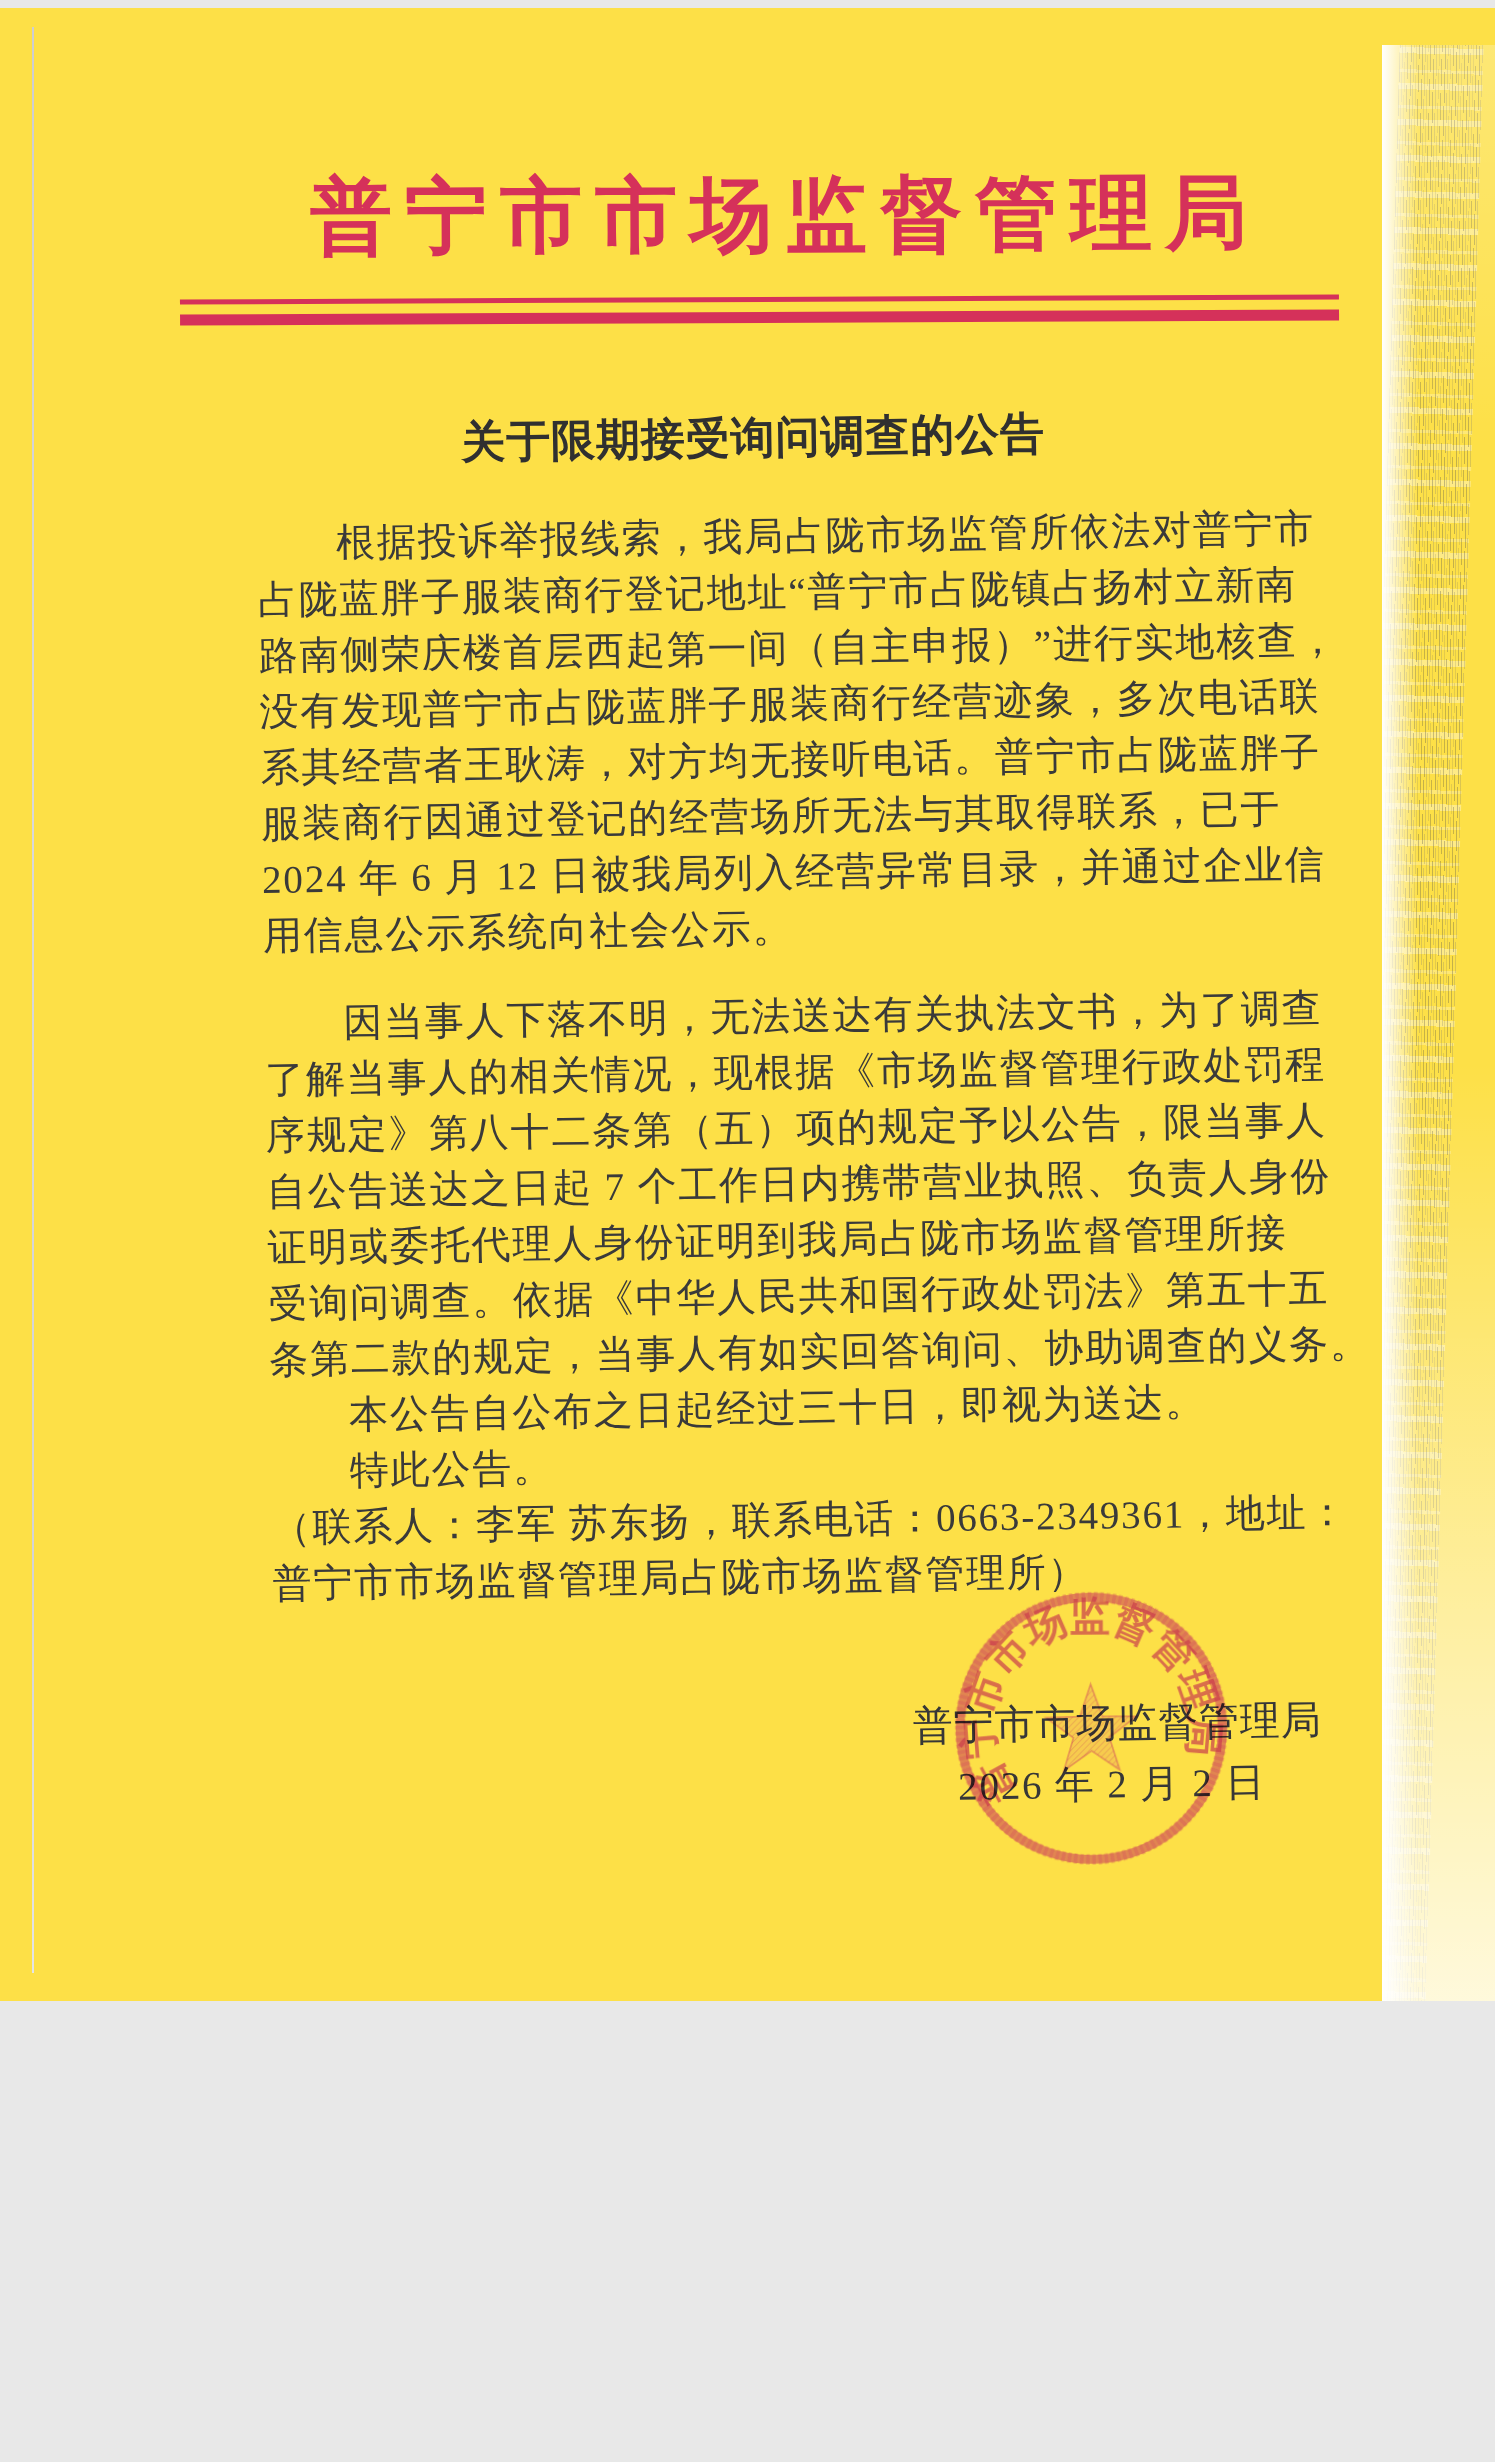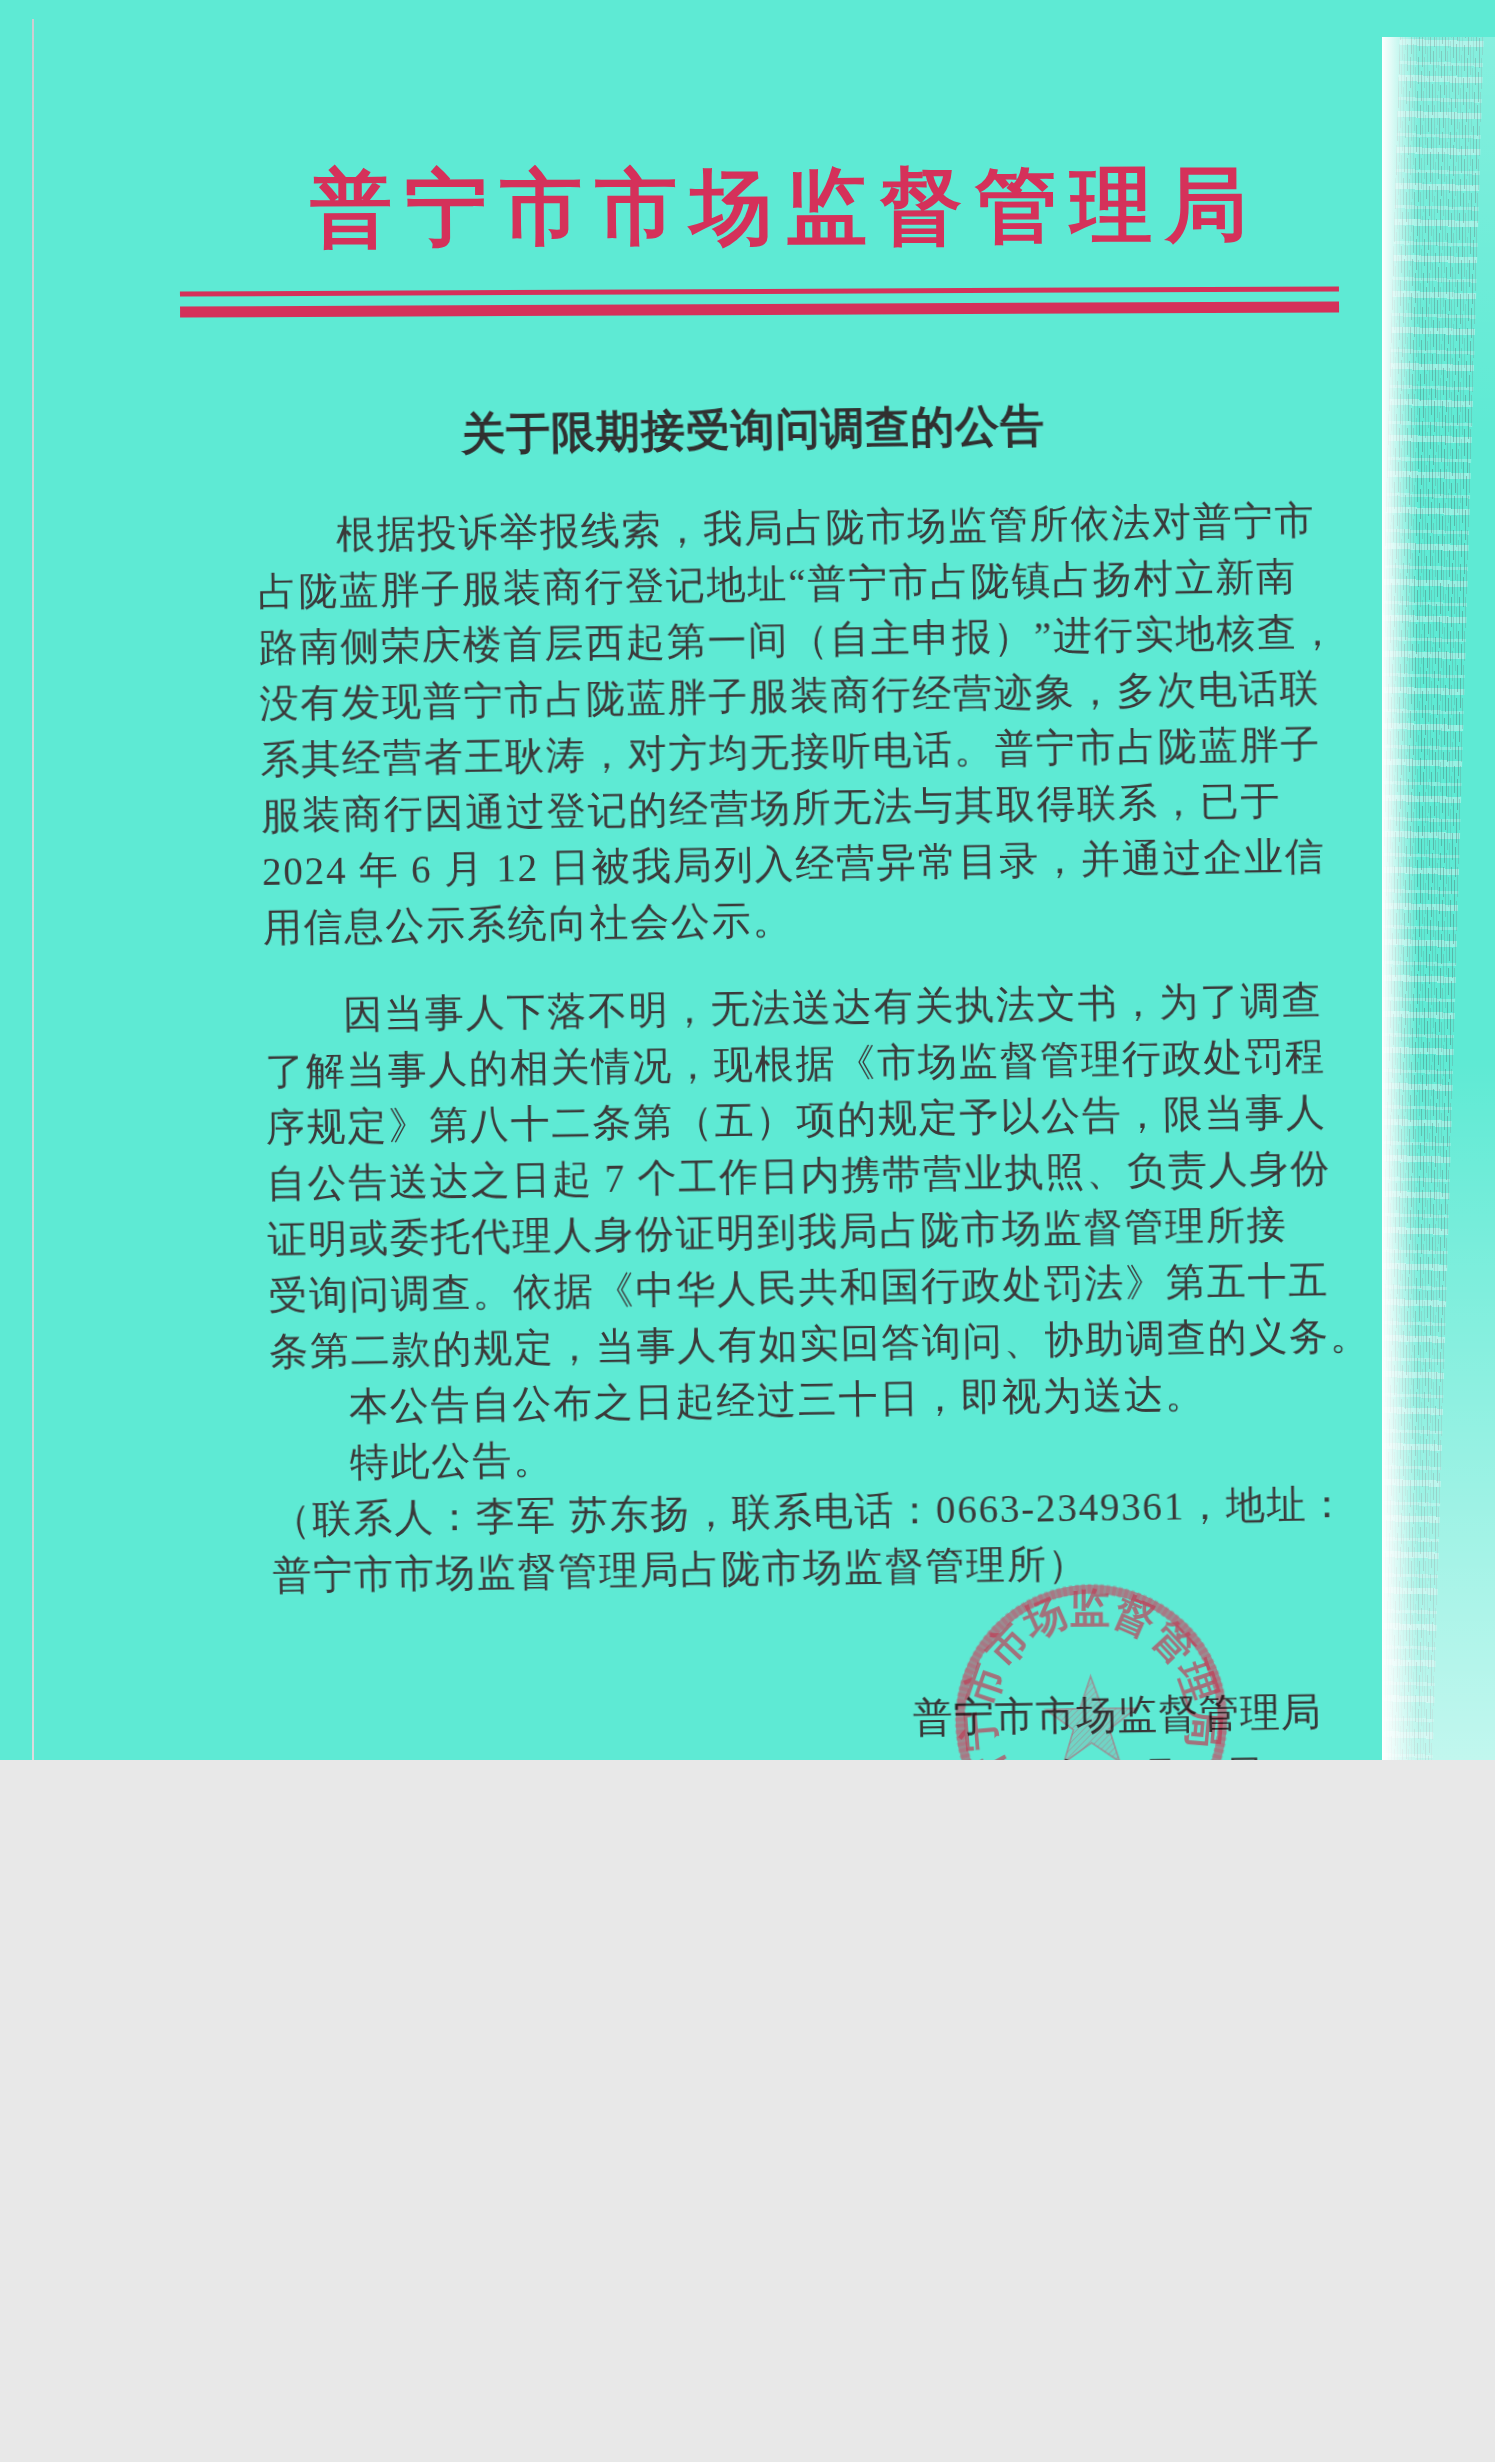--- a/index.html
+++ b/index.html
@@ -1,18 +1,18 @@
 <!DOCTYPE html>
 <html lang="zh" style="font-size:14px"><head>
 <meta charset="utf-8">
 <style>
   html,body{margin:0;padding:0;background:#e8e8e8;}
   .page{
-    position:relative;width:1495px;height:1760px;margin:0 auto;
-    background:#5eead4;overflow:hidden;
+    position:relative;width:1495px;height:1993px;margin:8px auto;
+    background:#fde047;overflow:hidden;
     font-family:"Liberation Serif","DejaVu Serif",serif;
   }
   
   .left-scan-line{
     position:absolute;left:32px;top:19.3px;width:1.8px;height:1946px;
     background:linear-gradient(to bottom,#cdcdd1 0%,#d8d8db 40%,#d3d3d6 80%,#e4e4e6 100%);
   }
   .scratches{position:absolute;left:1382px;top:37px;width:113px;height:2216px;overflow:hidden;}
   .scratches .streaks{
     position:absolute;left:19.3px;top:-44px;width:84px;height:2392px;

